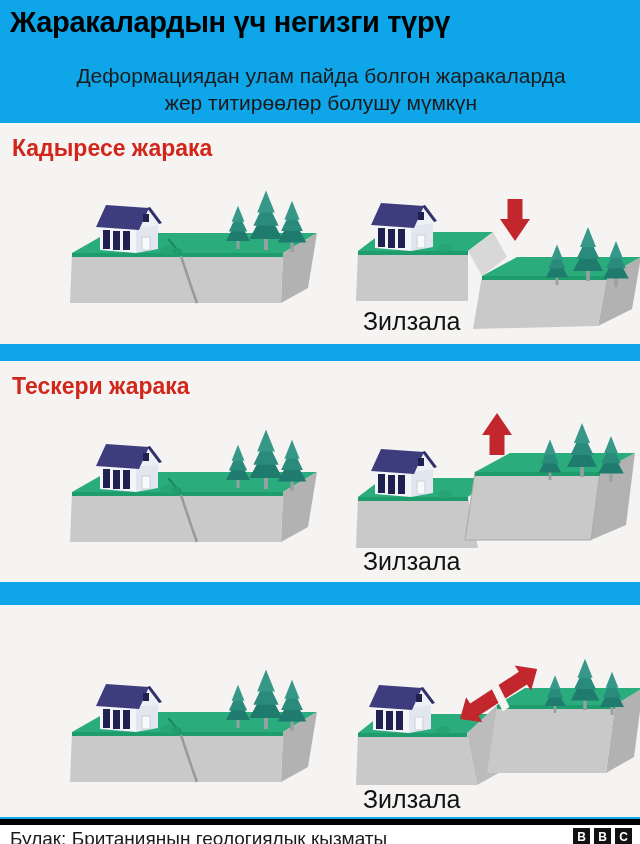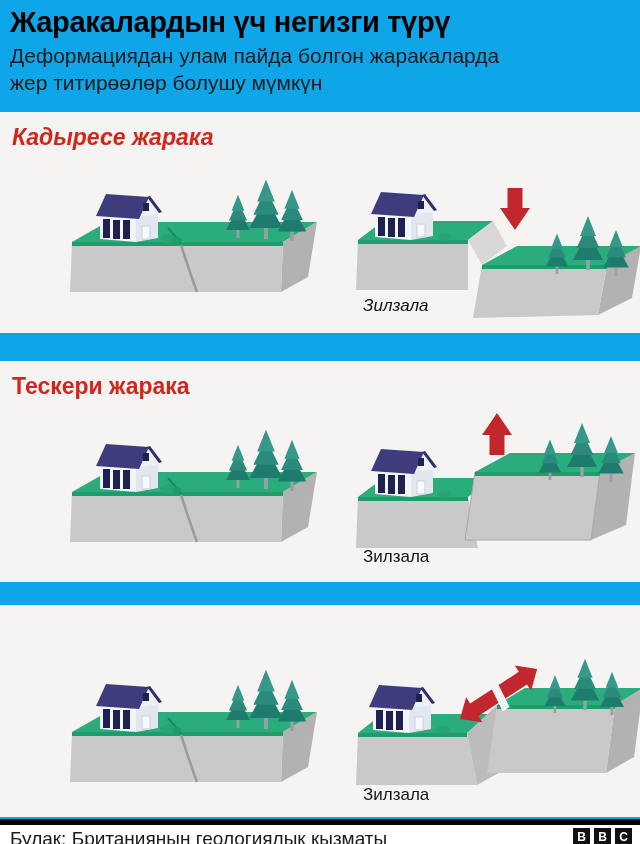--- a/index.html
+++ b/index.html
@@ -1,33 +1,33 @@
 <!DOCTYPE html>
 <html><head>
 <meta charset="utf-8">
 <style>
   html,body{margin:0;padding:0;background:#fff;}
   #page{position:relative;width:640px;height:844px;background:#0ea5e9;overflow:hidden;
         font-family:"Liberation Sans","DejaVu Sans",sans-serif;}
   .hdr{position:absolute;left:10px;top:6px;width:622px;}
   .title{font-size:29px;font-weight:700;color:#000;line-height:1.15;letter-spacing:-.3px;}
-  .subtitle{margin-top:4px;font-size:21px;color:#1a1a1a;line-height:1.25;white-space:pre-line;}
+  .subtitle{margin-top:24px;font-size:21px;color:#1a1a1a;line-height:1.25;white-space:pre-line;text-align:center;}
   .sect{position:absolute;left:0;width:640px;background:#f5f4f2;overflow:hidden;}
-  #sect-0{top:112px;height:221px;font-style:italic;}
+  #sect-0{top:123px;height:221px;}
   #sect-1{top:361px;height:221px;}
   #sect-2{top:605px;height:212px;}
   .sect-heading{position:absolute;left:12px;top:12px;font-size:23px;font-weight:700;color:#d3261b;}
   #sect-2 .sect-heading{left:14px;top:16px;}
   .illus{position:absolute;}
   .illus-before{left:60px;width:260px;}
   .illus-after{left:345px;width:300px;}
   #sect-0 .illus-before{top:63px;} #sect-0 .illus-after{top:61px;}
   #sect-1 .illus-before{top:64px;} #sect-1 .illus-after{top:44px;}
   #sect-2 .illus-before{top:60px;} #sect-2 .illus-after{top:40px;}
-  .quake-label{position:absolute;left:363px;font-size:17px;color:#121212;}
+  .quake-label{position:absolute;left:363px;font-size:25px;color:#121212;}
   #sect-0 .quake-label{top:184px;}
   #sect-1 .quake-label{top:186px;}
   #sect-2 .quake-label{top:180px;}
   .footer{position:absolute;left:0;top:819px;width:640px;height:25px;background:#fff;
           border-top:6px solid #000000;box-sizing:border-box;}
   .source{position:absolute;left:10px;top:3px;font-size:19px;color:#1a1a1a;}
   .bbc-logo{position:absolute;right:8px;top:3px;display:flex;gap:4px;}
   .bbc-box{width:17px;height:17px;background:#121212;color:#fff;font-size:12px;font-weight:700;
            display:flex;align-items:center;justify-content:center;}
 </style>

